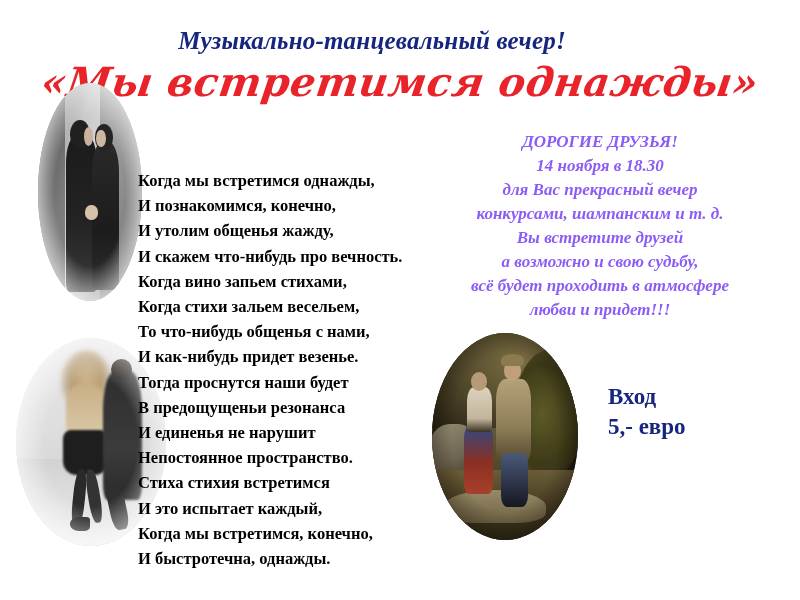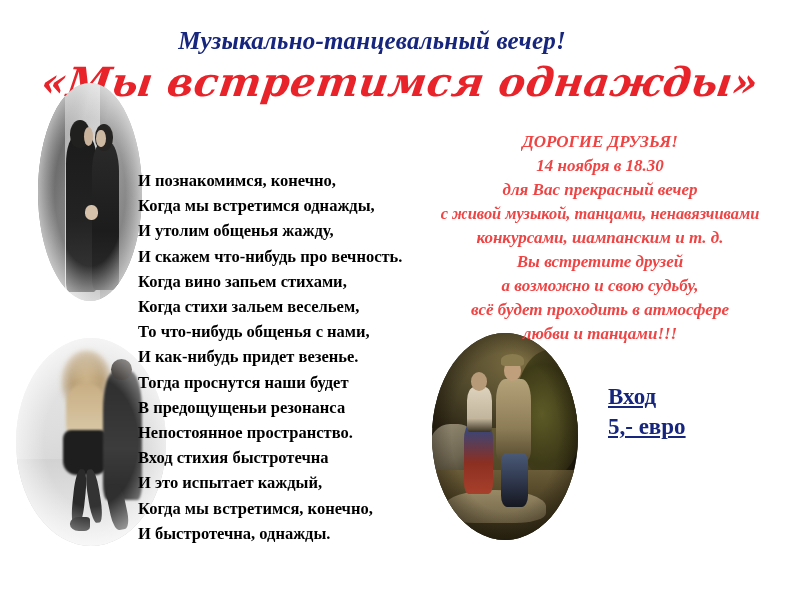--- a/index.html
+++ b/index.html
@@ -69,39 +69,39 @@
     position: absolute;
     left: 400px;
     top: 130px;
     width: 400px;
     text-align: center;
     font-family: "Liberation Serif", "DejaVu Serif", serif;
     font-weight: bold;
     font-style: italic;
     font-size: 17px;
     line-height: 24px;
-    color: #ef4444;
+    color: #8b5cf6;
     z-index: 4;
   }
   .invite div { white-space: nowrap; }
   .invite .line-wide { font-size: 16.4px; }
 
   
   .entry {
     position: absolute;
     left: 608px;
     top: 382px;
     font-family: "Liberation Serif", "DejaVu Serif", serif;
     font-weight: bold;
     font-size: 23px;
     line-height: 30px;
     color: #16257d;
     z-index: 4;
   }
-  .entry div { white-space: nowrap; text-decoration: underline; }
+  .entry div { white-space: nowrap; }
 
   
   .photo {
     position: absolute;
     border-radius: 50%;
     overflow: hidden;
   }
 
   
   #photo-couple-bw {
@@ -332,47 +332,47 @@
     <div class="p-woman-body"></div>
     <div class="p-woman-head"></div>
     <div class="p-man-coat"></div>
     <div class="p-man-legs"></div>
     <div class="p-man-head"></div>
     <div class="p-man-hat"></div>
     <div class="vignette"></div>
   </div>
 
   <div class="poem">
+    <div>Когда мы встретимся однажды,</div>
     <div>И познакомимся, конечно,</div>
-    <div>Когда мы встретимся однажды,</div>
     <div>И утолим общенья жажду,</div>
     <div>И скажем что-нибудь про вечность.</div>
     <div>Когда вино запьем стихами,</div>
     <div>Когда стихи зальем весельем,</div>
     <div>То что-нибудь общенья с нами,</div>
     <div>И как-нибудь придет везенье.</div>
     <div>Тогда проснутся наши будет</div>
     <div>В предощущеньи резонанса</div>
+    <div>И единенья не нарушит</div>
     <div>Непостоянное пространство.</div>
-    <div>Вход стихия быстротечна</div>
+    <div>Стиха стихия встретимся</div>
     <div>И это испытает каждый,</div>
     <div>Когда мы встретимся, конечно,</div>
     <div>И быстротечна, однажды.</div>
   </div>
 
   <div class="invite">
     <div>ДОРОГИЕ ДРУЗЬЯ!</div>
     <div>14 ноября в 18.30</div>
     <div>для Вас прекрасный вечер</div>
-    <div class="line-wide">с живой музыкой, танцами, ненавязчивами</div>
     <div>конкурсами, шампанским и т. д.</div>
     <div>Вы встретите друзей</div>
     <div>а возможно и свою судьбу,</div>
     <div>всё будет проходить в атмосфере</div>
-    <div>любви и танцами!!!</div>
+    <div>любви и придет!!!</div>
   </div>
 
   <div class="entry">
     <div>Вход</div>
     <div>5,- евро</div>
   </div>
 
 </div>
 
 </body></html>

